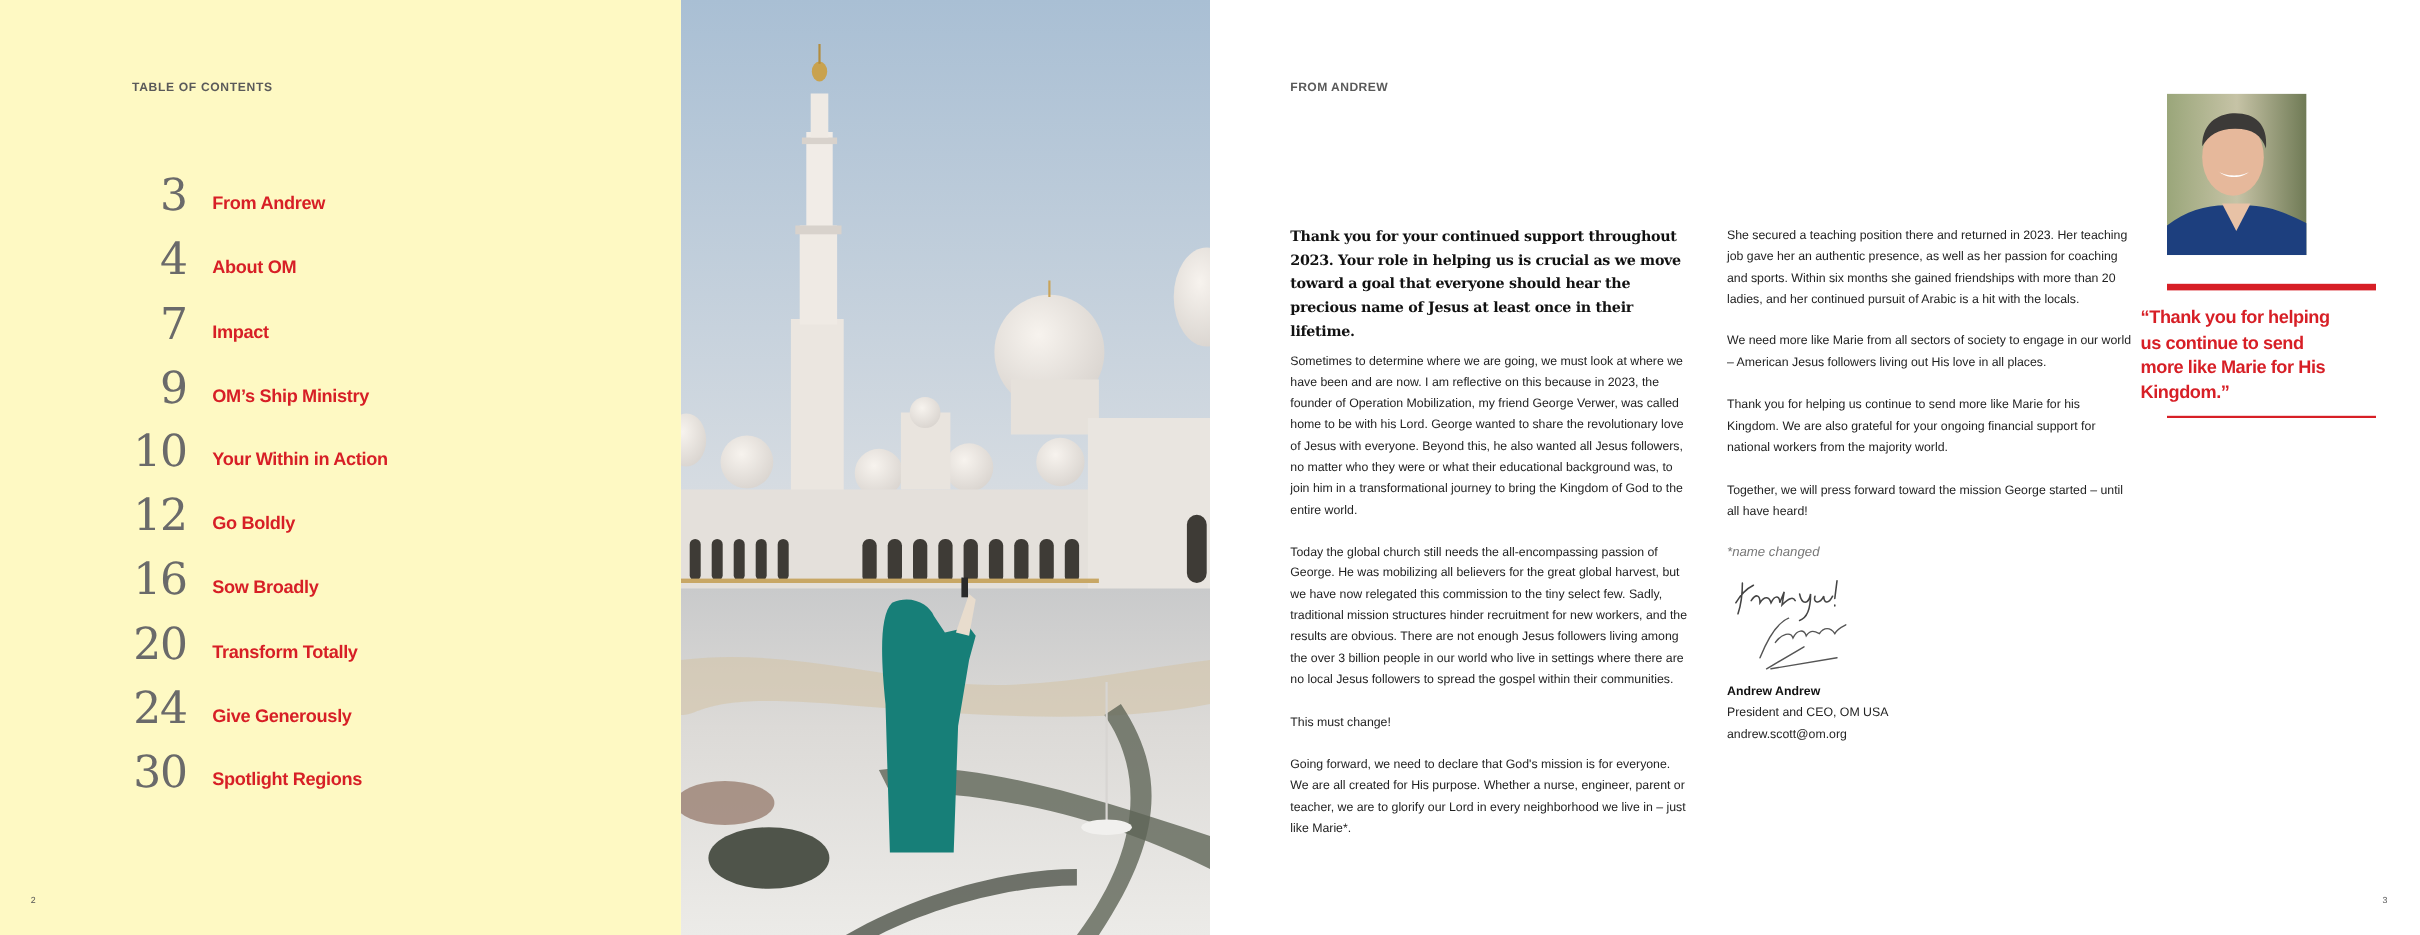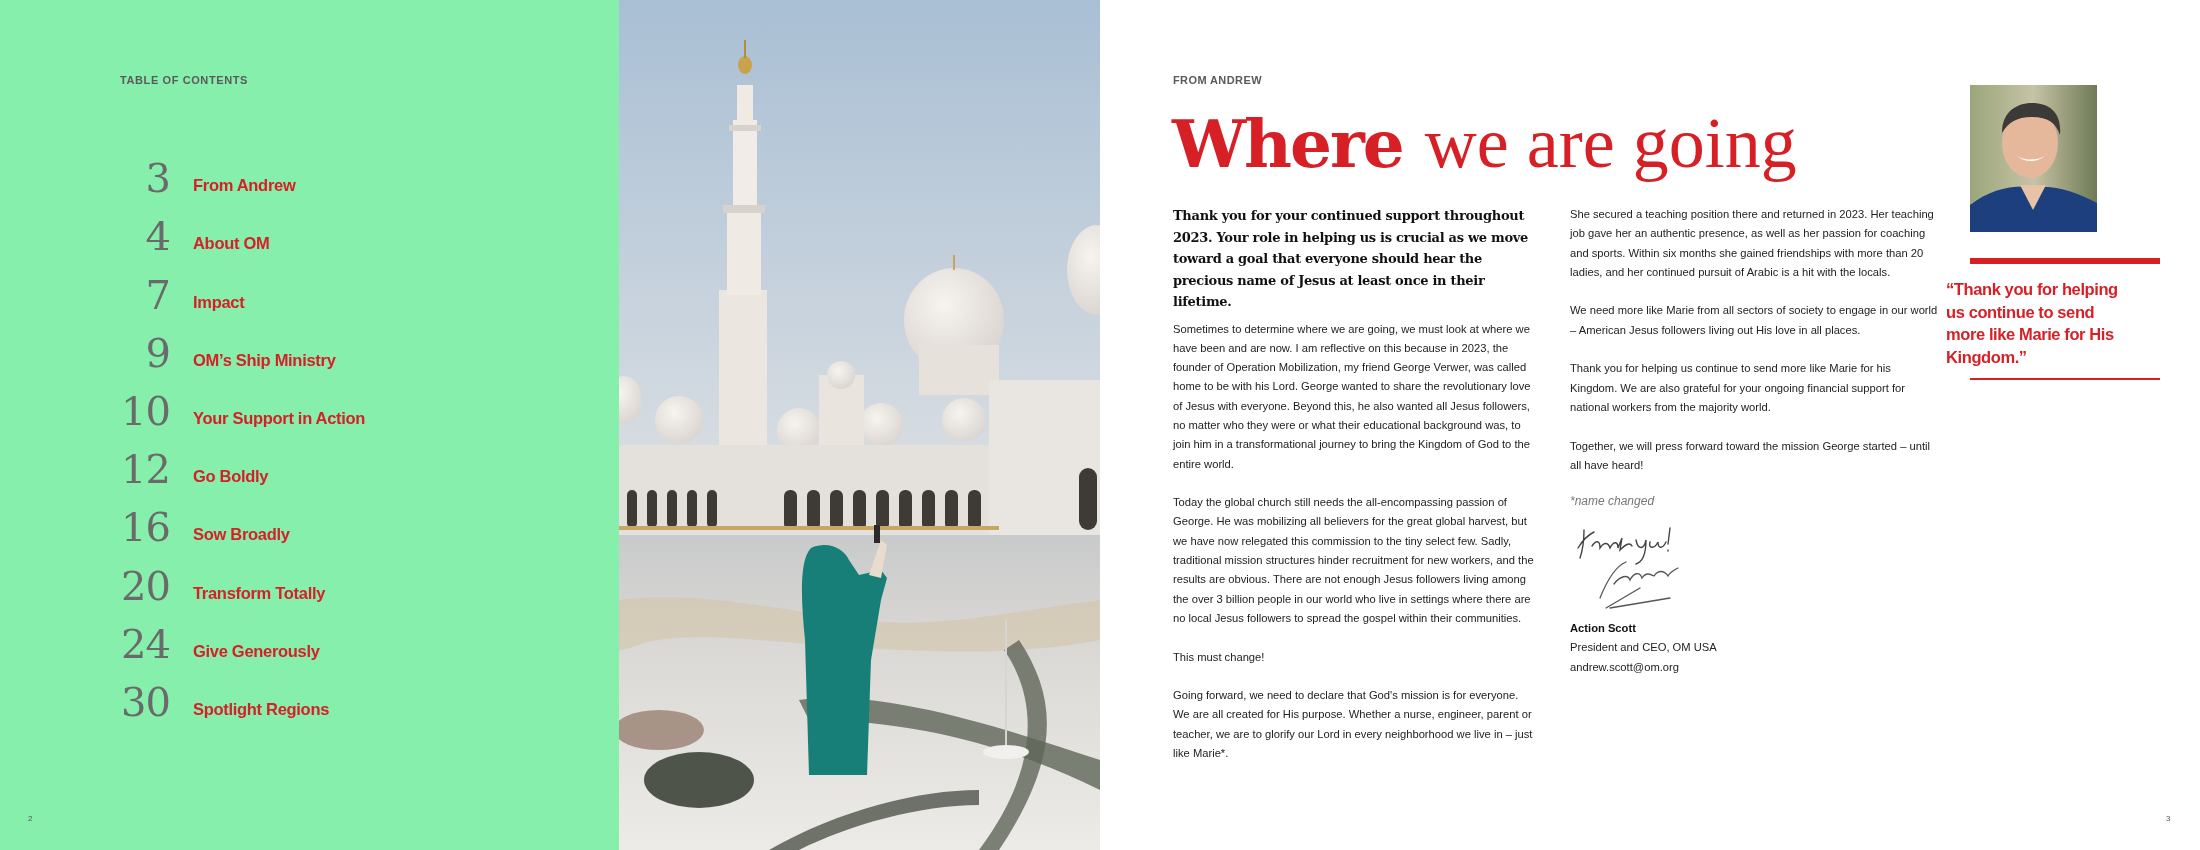--- a/index.html
+++ b/index.html
@@ -1,20 +1,20 @@
 <!DOCTYPE html>
 <html><head>
 <meta charset="utf-8">
 <style>
   * { box-sizing: border-box; margin: 0; padding: 0; }
   html, body { width: 2200px; height: 850px; overflow: hidden; background: #ffffff; }
   body { position: relative; font-family: "Liberation Sans", sans-serif; color: #1a1a1a; }
 
   
-  .left-page { position: absolute; left: 0; top: 0; width: 619px; height: 850px; background: #86efac; }
+  .left-page { position: absolute; left: 0; top: 0; width: 619px; height: 850px; background: #fef9c3; }
   .toc-kicker { position: absolute; left: 120px; top: 74px; font-size: 11px; letter-spacing: 0.6px; font-weight: bold; color: #5a5a5a; }
   .toc-list { position: absolute; left: 110px; top: 140px; width: 480px; }
   .toc-item { position: relative; height: 58.2px; display: flex; align-items: flex-end; cursor: pointer; }
   .toc-num { width: 60px; text-align: right; font-family: "DejaVu Serif", serif; font-weight: 200; font-size: 40px; line-height: 40px; color: #6a6a6a; letter-spacing: -1px; -webkit-text-stroke: 0; }
   .toc-label { margin-left: 23px; margin-bottom: 3px; font-size: 16.5px; font-weight: bold; color: #d71f26; letter-spacing: -0.3px; }
   .page-num-left { position: absolute; left: 28px; top: 814px; font-size: 8px; color: #555; }
 
   
   .photo { position: absolute; left: 619px; top: 0; width: 481px; height: 850px; overflow: hidden; }
   .photo svg { display: block; }
@@ -58,21 +58,21 @@
     <div class="toc-item">
       <span class="toc-num">7</span>
       <span class="toc-label">Impact</span>
     </div>
     <div class="toc-item">
       <span class="toc-num">9</span>
       <span class="toc-label">OM’s Ship Ministry</span>
     </div>
     <div class="toc-item">
       <span class="toc-num">10</span>
-      <span class="toc-label">Your Support in Action</span>
+      <span class="toc-label">Your Within in Action</span>
     </div>
     <div class="toc-item">
       <span class="toc-num">12</span>
       <span class="toc-label">Go Boldly</span>
     </div>
     <div class="toc-item">
       <span class="toc-num">16</span>
       <span class="toc-label">Sow Broadly</span>
     </div>
     <div class="toc-item">
@@ -167,45 +167,41 @@
     <ellipse cx="387" cy="752" rx="23" ry="7" fill="#f1f0ee"></ellipse>
 
     <path d="M192 548 C 180 560, 182 600, 186 640 L 190 775 L 248 775 L 252 660 L 262 600 L 268 578 L 262 570 L 240 575 L 230 560 C 226 550, 210 540, 192 548 Z" fill="#177f78"></path>
     <path d="M250 575 L 262 540 L 268 545 L 262 578 Z" fill="#e8dccd"></path>
     <rect x="255" y="525" width="6" height="18" fill="#2a2a2a"></rect>
   </svg>
 </div>
 
 <section class="right-page">
   <div class="kicker">FROM ANDREW</div>
-  <h1 class="headline">
-    <span class="bold">Where</span>
-    <span class="light">we are going</span>
-  </h1>
 
   <div class="col col1">
     <p class="lead">Thank you for your continued support throughout 2023. Your role in helping us is crucial as we move toward a goal that everyone should hear the precious name of Jesus at least once in their lifetime.</p>
     <p class="para">Sometimes to determine where we are going, we must look at where we have been and are now. I am reflective on this because in 2023, the founder of Operation Mobilization, my friend George Verwer, was called home to be with his Lord. George wanted to share the revolutionary love of Jesus with everyone. Beyond this, he also wanted all Jesus followers, no matter who they were or what their educational background was, to join him in a transformational journey to bring the Kingdom of God to the entire world.</p>
     <p class="para">Today the global church still needs the all-encompassing passion of George. He was mobilizing all believers for the great global harvest, but we have now relegated this commission to the tiny select few. Sadly, traditional mission structures hinder recruitment for new workers, and the results are obvious. There are not enough Jesus followers living among the over 3 billion people in our world who live in settings where there are no local Jesus followers to spread the gospel within their communities.</p>
     <p class="para">This must change!</p>
     <p class="para">Going forward, we need to declare that God's mission is for everyone. We are all created for His purpose. Whether a nurse, engineer, parent or teacher, we are to glorify our Lord in every neighborhood we live in – just like Marie*.</p>
   </div>
 
   <div class="col col2">
     <p class="para">She secured a teaching position there and returned in 2023. Her teaching job gave her an authentic presence, as well as her passion for coaching and sports. Within six months she gained friendships with more than 20 ladies, and her continued pursuit of Arabic is a hit with the locals.</p>
     <p class="para">We need more like Marie from all sectors of society to engage in our world – American Jesus followers living out His love in all places.</p>
     <p class="para">Thank you for helping us continue to send more like Marie for his Kingdom. We are also grateful for your ongoing financial support for national workers from the majority world.</p>
     <p class="para">Together, we will press forward toward the mission George started – until all have heard!</p>
     <p class="note">*name changed</p>
     <svg class="signature" viewBox="0 0 120 95">
       <title>Thank you! Andrew</title>
       <path d="M8 30 C 14 20, 20 16, 24 14 M 14 12 C 14 24, 12 34, 10 40 M 22 28 C 26 22, 30 22, 30 30 C 34 24, 38 24, 40 30 C 44 22, 48 24, 48 30 L 52 20 L 50 32 C 56 26, 60 24, 62 28 M 66 22 C 68 32, 74 32, 76 22 C 76 36, 72 44, 66 46 M 80 24 C 78 30, 84 32, 88 24 C 88 30, 92 32, 96 24 M 100 10 L 98 26 M 98 32 L 98 33" stroke="#444" stroke-width="1.4" fill="none" stroke-linecap="round"></path>
       <path d="M30 80 C 38 60, 46 48, 56 44 M 44 66 C 50 58, 58 56, 60 62 C 64 54, 70 54, 72 60 C 76 54, 80 56, 84 58 C 88 52, 94 52, 98 58 C 100 54, 104 52, 108 50 M 36 90 L 70 70 M 40 90 L 100 80" stroke="#555" stroke-width="1.3" fill="none" stroke-linecap="round"></path>
     </svg>
-    <div class="sig-name">Action Scott</div>
+    <div class="sig-name">Andrew Andrew</div>
     <div>President and CEO, OM USA</div>
     <div>andrew.scott@om.org</div>
   </div>
 
   <div class="portrait">
     <svg width="127" height="147" viewBox="0 0 127 147">
       <defs>
         <linearGradient id="bg2" x1="0" y1="0" x2="1" y2="0">
           <stop offset="0" stop-color="#9aa67a"></stop>
           <stop offset="0.5" stop-color="#c6c3a6"></stop>

